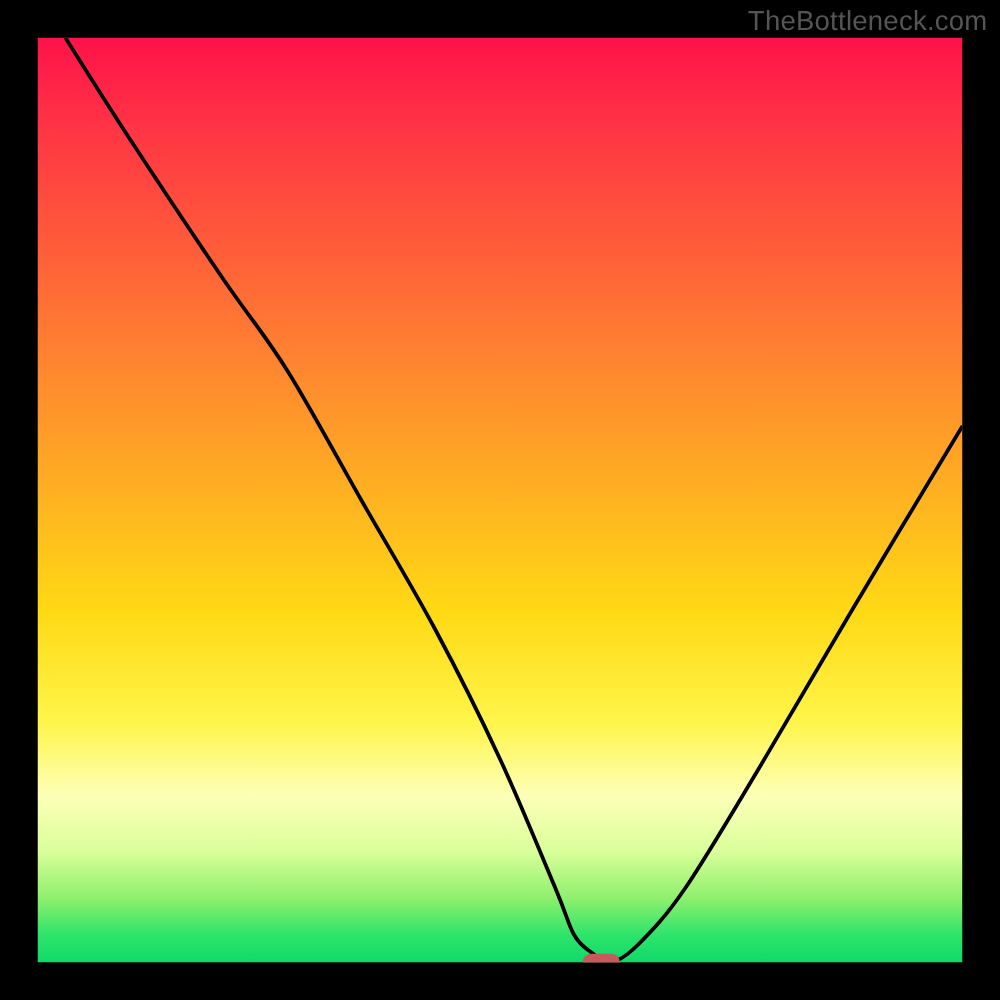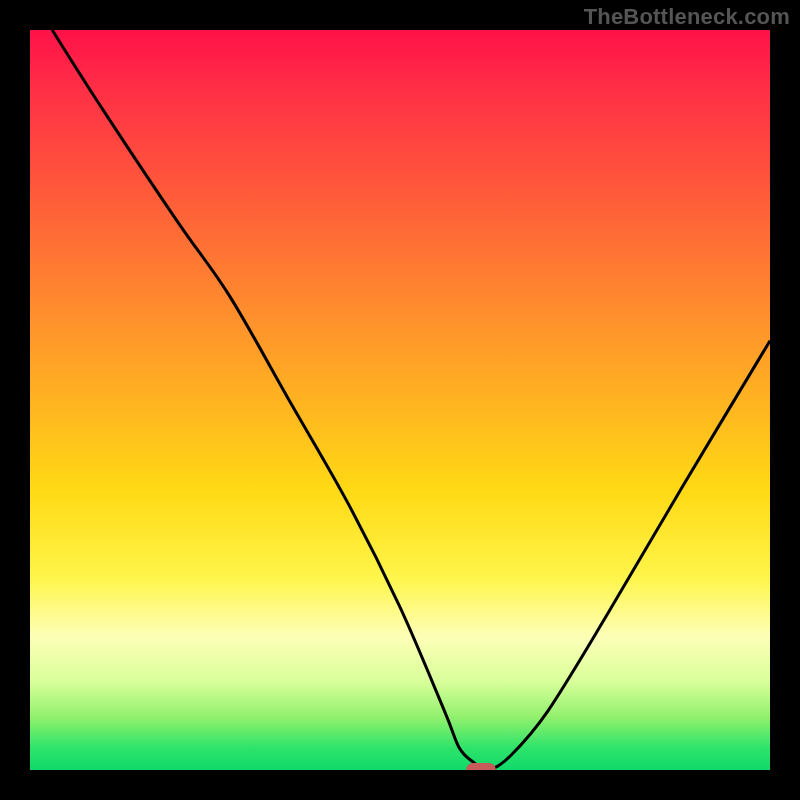--- a/index.html
+++ b/index.html
@@ -16,21 +16,21 @@
     width: 800px;
     height: 800px;
     background: #000;
   }
   .watermark {
     position: absolute;
     top: 4px;
     right: 10px;
     color: #555;
     font-size: 22px;
-    font-weight: 700;
+    font-weight: 400;
     letter-spacing: 0.2px;
     z-index: 50;
   }
   .plot-area {
     position: absolute;
     left: 30px;
     top: 30px;
     width: 740px;
     height: 740px;
     overflow: hidden;

